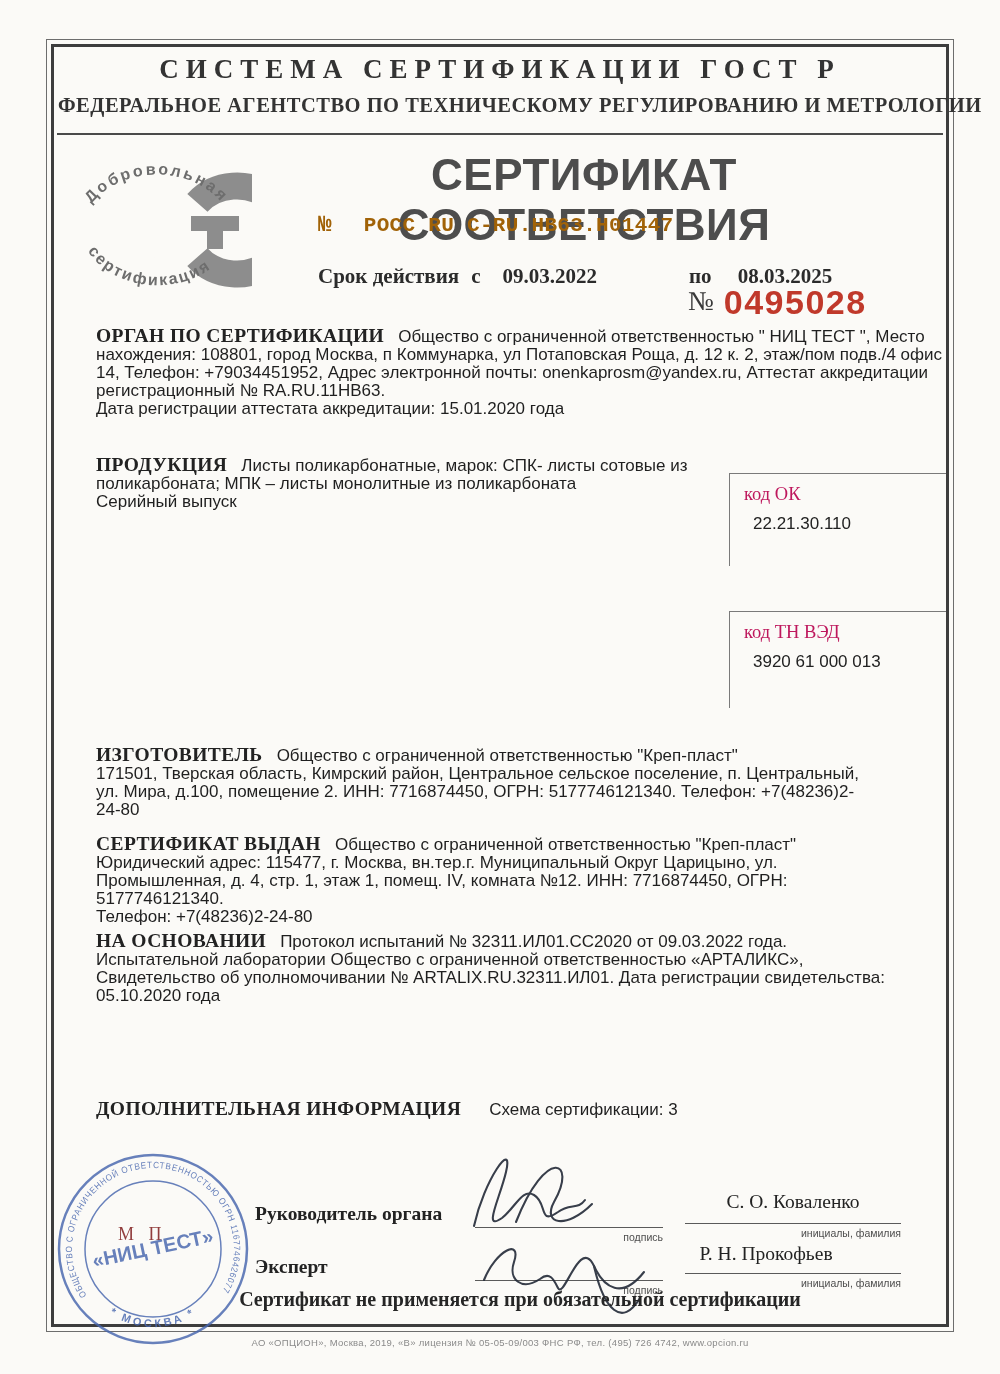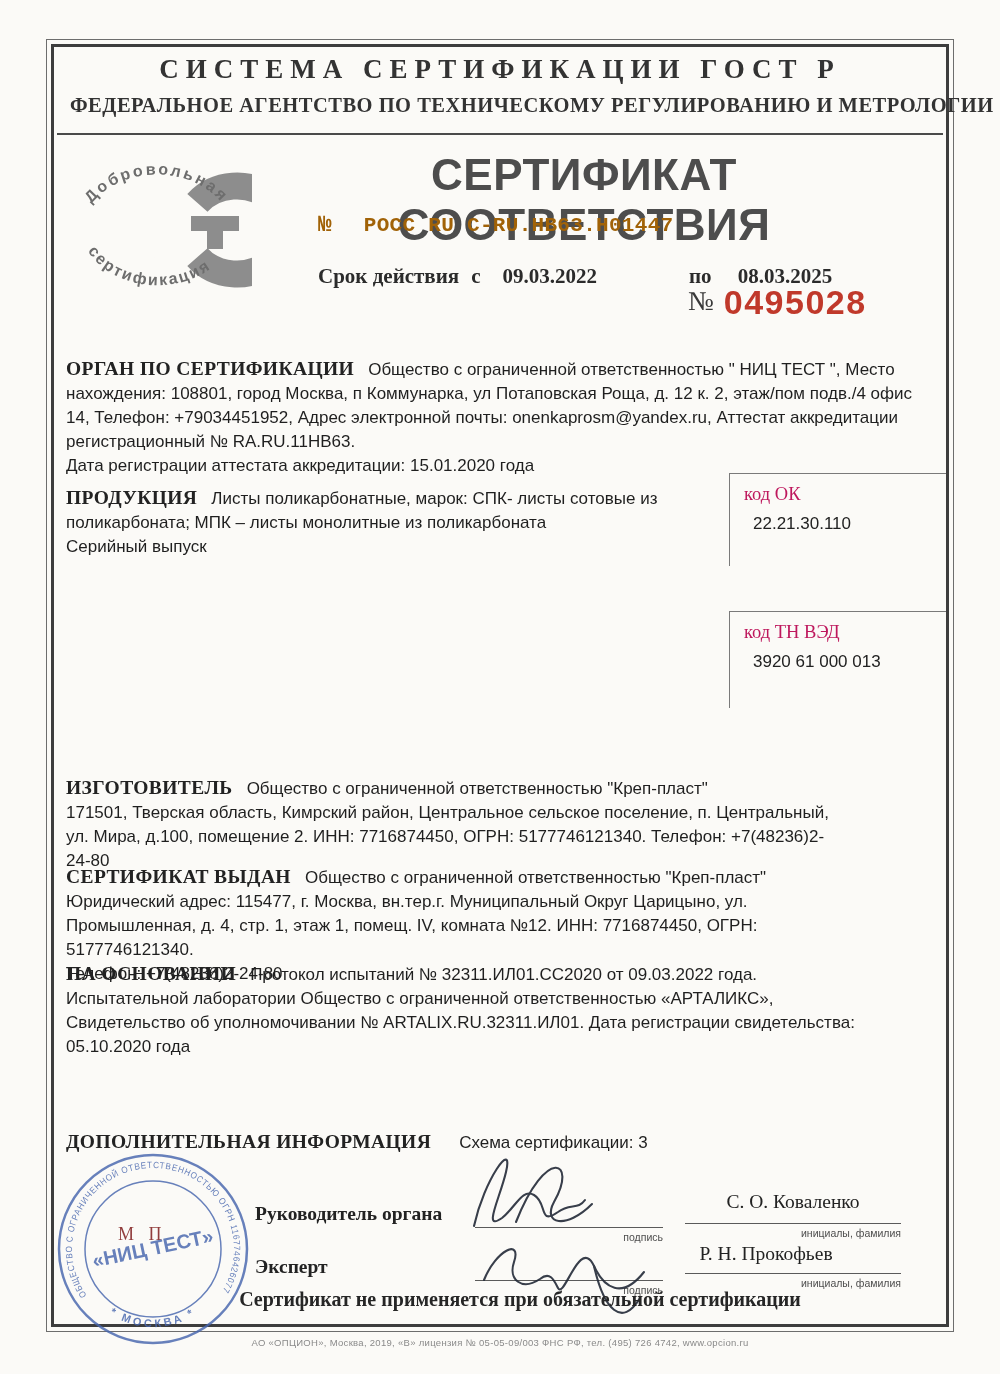--- a/index.html
+++ b/index.html
@@ -6,38 +6,38 @@
   .sheet{
     position:relative;width:1000px;height:1374px;background:#fbfaf7;
     font-family:"Liberation Sans",sans-serif;color:#262626;overflow:hidden;
   }
   
   .frame-outer{position:absolute;left:46px;top:39px;width:906px;height:1291px;border:1px solid #6d6d6d;}
   .frame-inner{position:absolute;left:4px;top:4px;right:4px;bottom:4px;border:3px solid #3d3d3d;}
 
   .hdr{position:absolute;left:58px;top:54px;width:884px;text-align:center;}
   .hdr-sys{font-family:"Liberation Serif",serif;font-weight:bold;font-size:27px;letter-spacing:7px;color:#333;}
-  .hdr-agency{font-family:"Liberation Serif",serif;font-weight:bold;font-size:20.5px;letter-spacing:.5px;color:#333;margin-top:9px;white-space:nowrap;margin-left:12px;}
+  .hdr-agency{font-family:"Liberation Serif",serif;font-weight:bold;font-size:20.5px;letter-spacing:.5px;color:#333;margin-top:9px;white-space:nowrap;}
   .hdr-divider{position:absolute;left:57px;top:133px;width:886px;border-top:2px solid #4a4a4a;}
 
   .logo{position:absolute;left:76px;top:142px;}
   .doc-title{position:absolute;left:260px;top:150px;width:648px;text-align:center;
     font-weight:bold;font-size:44px;letter-spacing:0.5px;color:#4d4d4d;}
 
   .no-row{position:absolute;left:318px;top:212px;font-family:Liberation Mono, monospace;font-weight:bold;color:#a16207;}
   .no-sign{font-size:23px;}
   .no-val{font-size:21px;margin-left:32px;letter-spacing:.3px;}
   .valid-row{position:absolute;left:318px;top:264px;font-family:"Liberation Serif",serif;font-weight:bold;font-size:21px;color:#2b2b2b;}
   .valid-row .g1{margin-left:12px;} .valid-row .g2{margin-left:22px;}
   .valid-row .g3{margin-left:92px;} .valid-row .g4{margin-left:26px;}
   .blank-row{position:absolute;left:688px;top:283px;}
   .blank-sign{font-family:"Liberation Serif",serif;font-size:27px;color:#3a3a3a;vertical-align:4px;}
   .blank-num{font-size:34px;color:#c0392b;letter-spacing:1.5px;margin-left:10px;font-weight:600;}
 
-  .sec{position:absolute;left:66px;width:858px;font-size:17px;line-height:24px;color:#1f1f1f;margin-top:30px;}
+  .sec{position:absolute;left:96px;width:858px;font-size:17px;line-height:18px;color:#1f1f1f;}
   .sec-h{font-family:"Liberation Serif",serif;font-weight:bold;font-size:19.5px;letter-spacing:.4px;color:#222;margin-right:14px;}
   .sec-h.block{display:block;margin-bottom:9px;}
   .w652{width:652px;} .w810{width:810px;} .w780{width:780px;} .w800{width:800px;}
 
   .code-box{position:absolute;left:729px;width:216px;border-top:1.5px solid #7a7a7a;border-left:1.5px solid #7a7a7a;}
   .code-box .cb-label{font-family:Liberation Serif, serif;font-size:18.5px;color:#be185d;padding:10px 0 0 14px;}
   .code-box .cb-value{font-size:17px;color:#222;padding:9px 0 0 23px;}
 
   .sig-label{position:absolute;font-family:"Liberation Serif",serif;font-weight:bold;font-size:19.5px;color:#222;}
   .sig-line{position:absolute;border-bottom:1.5px solid #5a5a5a;}

